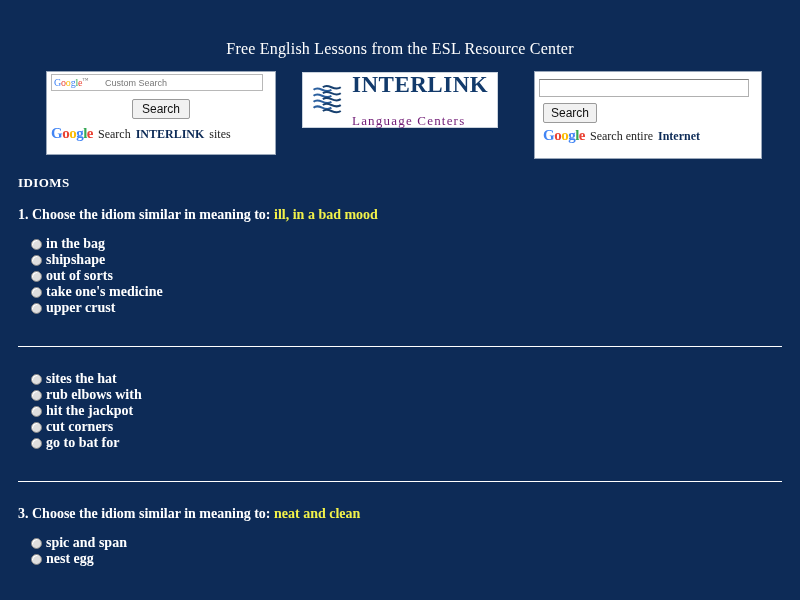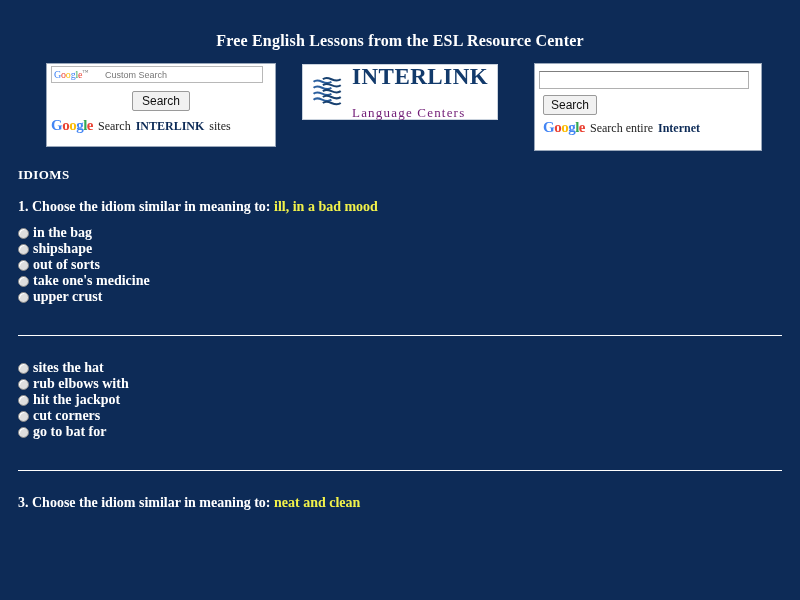--- a/index.html
+++ b/index.html
@@ -15,23 +15,23 @@
     overflow: hidden;
   }
   .page {
     position: relative;
     width: 800px;
     height: 600px;
   }
   .page-title {
     text-align: center;
     font-size: 16px;
-    font-weight: bold;
-    color: #ffffff;
-    padding-top: 32px;
+    font-weight: normal;
+    color: #ffffff;
+    padding-top: 40px;
     letter-spacing: 0.2px;
   }
 
   
   .search-row {
     position: relative;
     height: 90px;
     margin-top: 13px;
   }
   .google-box {
@@ -179,21 +179,21 @@
   .question {
     font-size: 14px;
     font-weight: bold;
     color: #ffffff;
     margin-bottom: 10px;
   }
   .question .hl {
     color: #f2f24a;
   }
   .options {
-    margin: 0;
+    margin: 13px;
     padding: 0;
     list-style: none;
   }
   .option {
     display: flex;
     align-items: center;
     font-size: 14px;
     font-weight: bold;
     color: #ffffff;
     line-height: 16px;
@@ -336,16 +336,26 @@
     </div>
 
     <hr class="divider">
 
     <div class="q-block">
       <div class="question">
         <span>3.</span>
         <span>Choose the idiom similar in meaning to:</span>
         <span class="hl">neat and clean</span>
       </div>
+      <ul class="options">
+        <li class="option">
+            <span class="radio"></span>
+            <span>spic and span</span>
+          </li>
+        <li class="option">
+            <span class="radio"></span>
+            <span>nest egg</span>
+          </li>
+      </ul>
     </div>
 
   </div>
 </div>
 
 </body></html>

